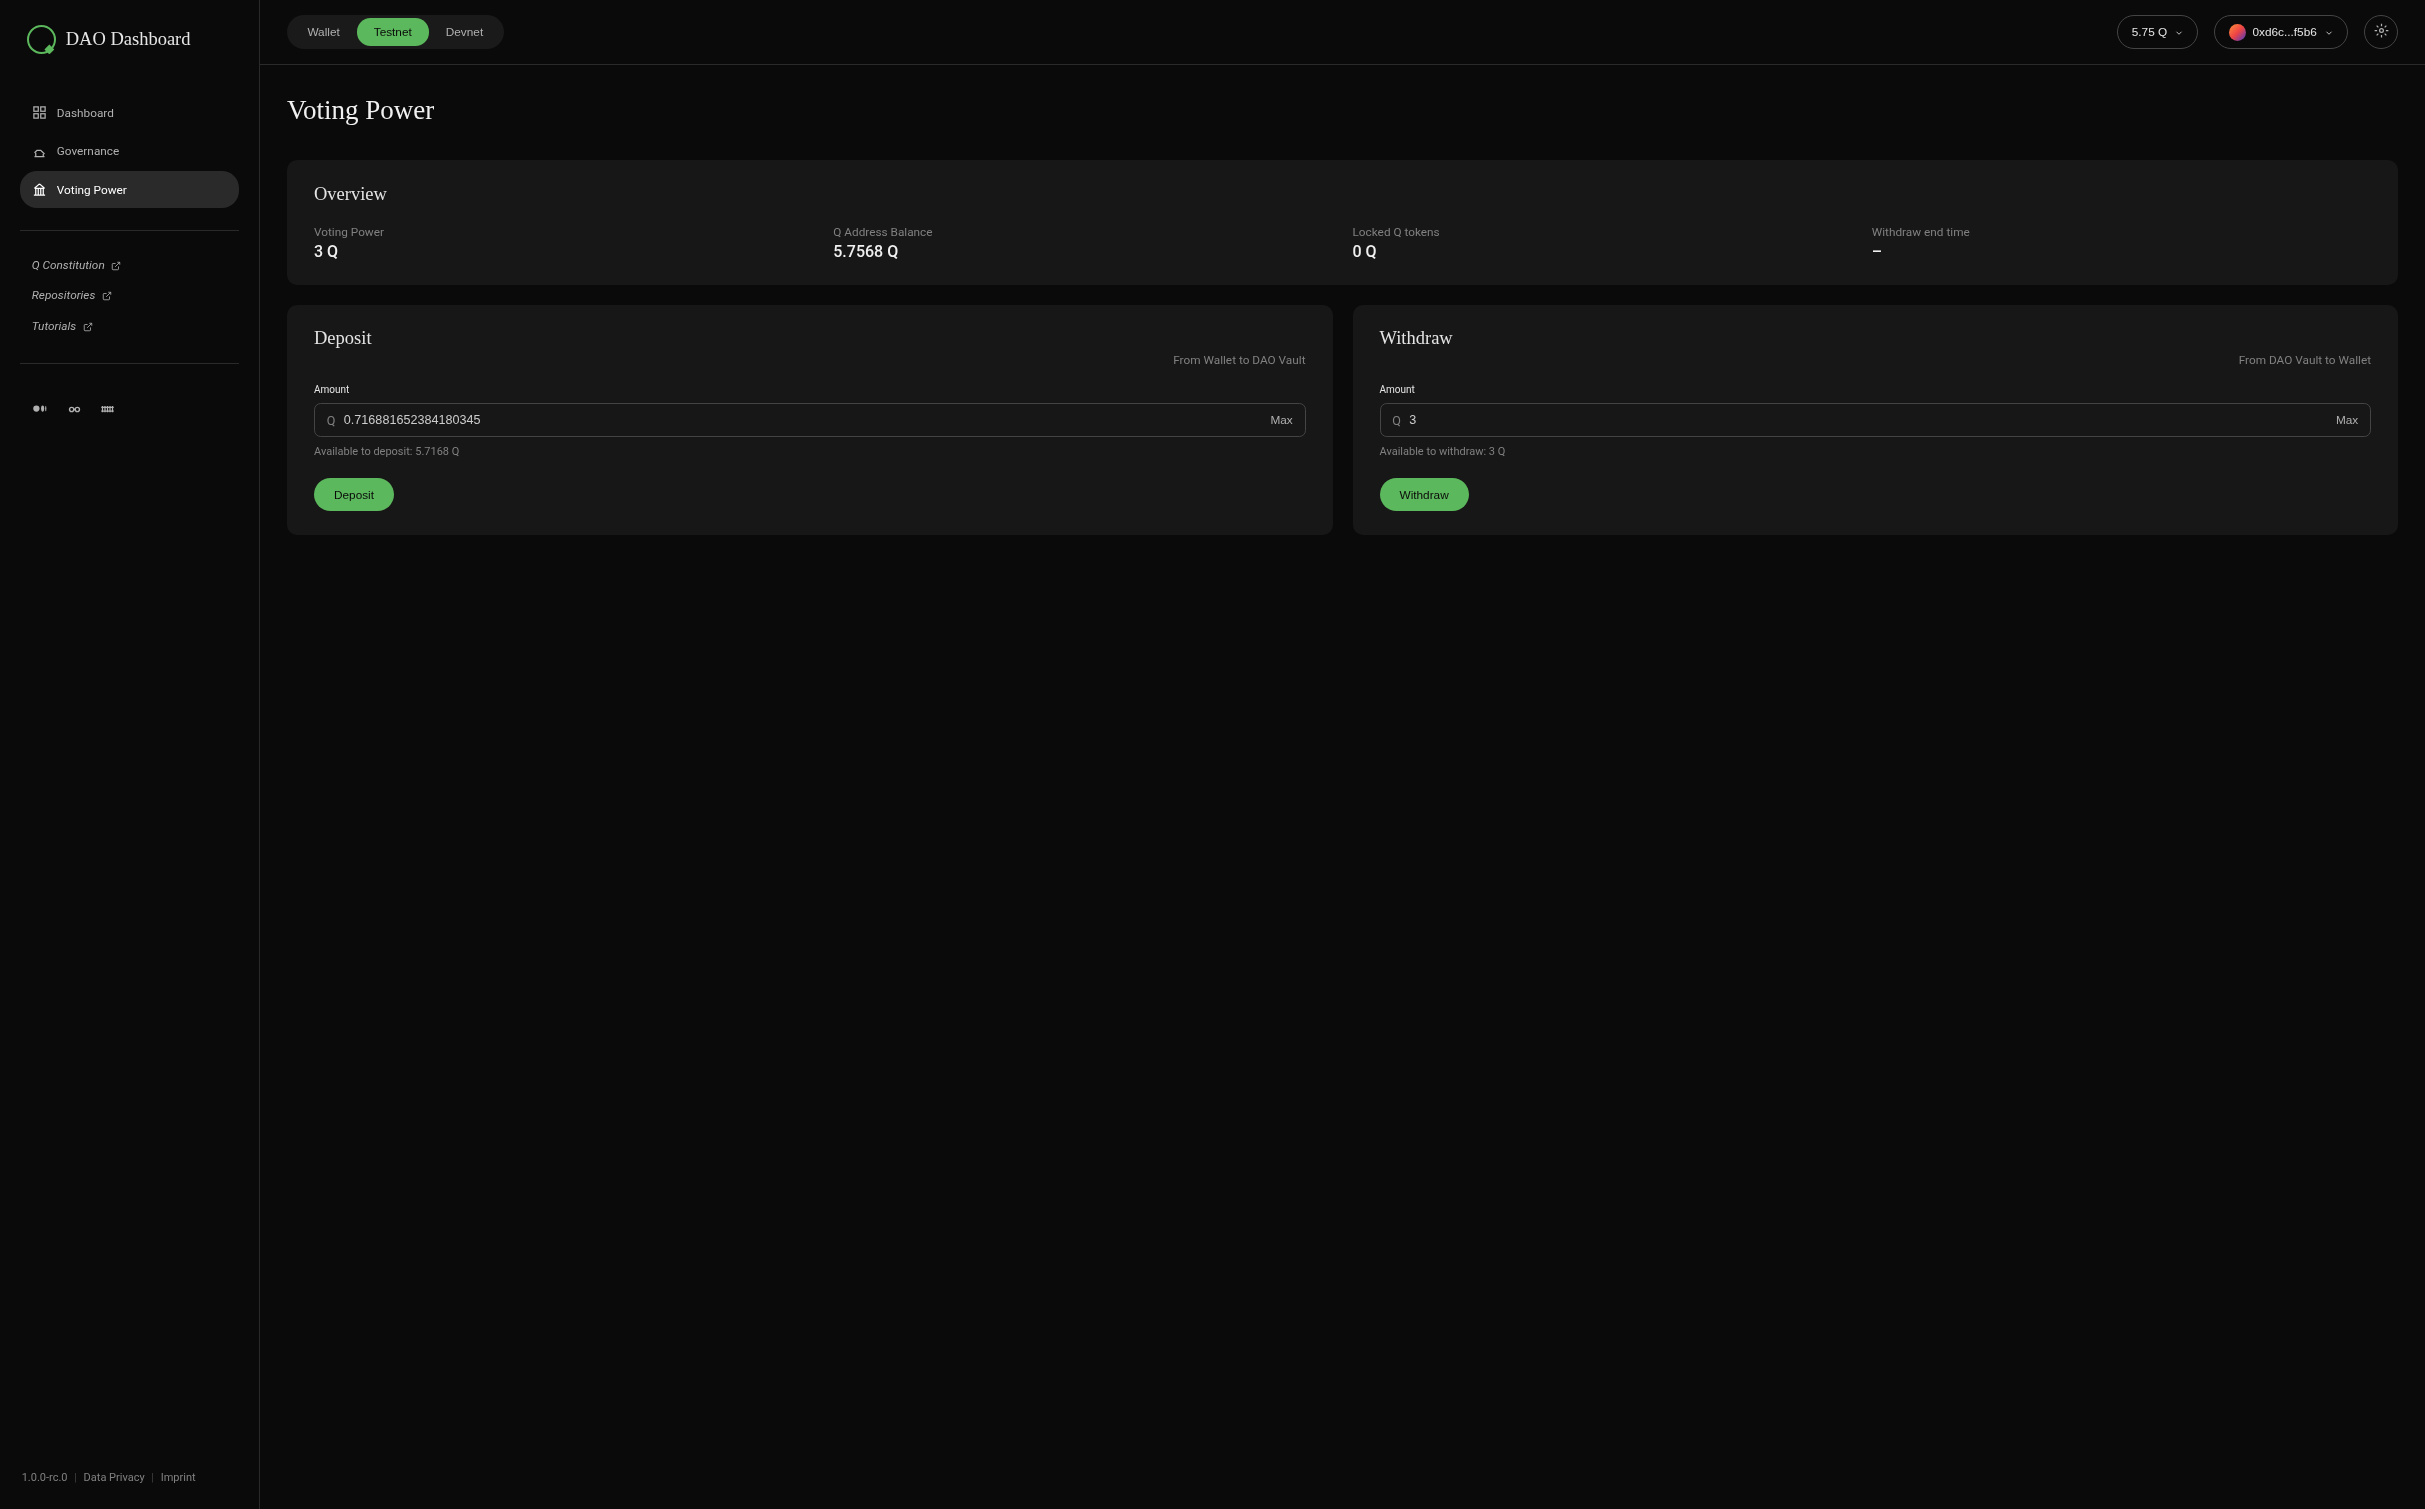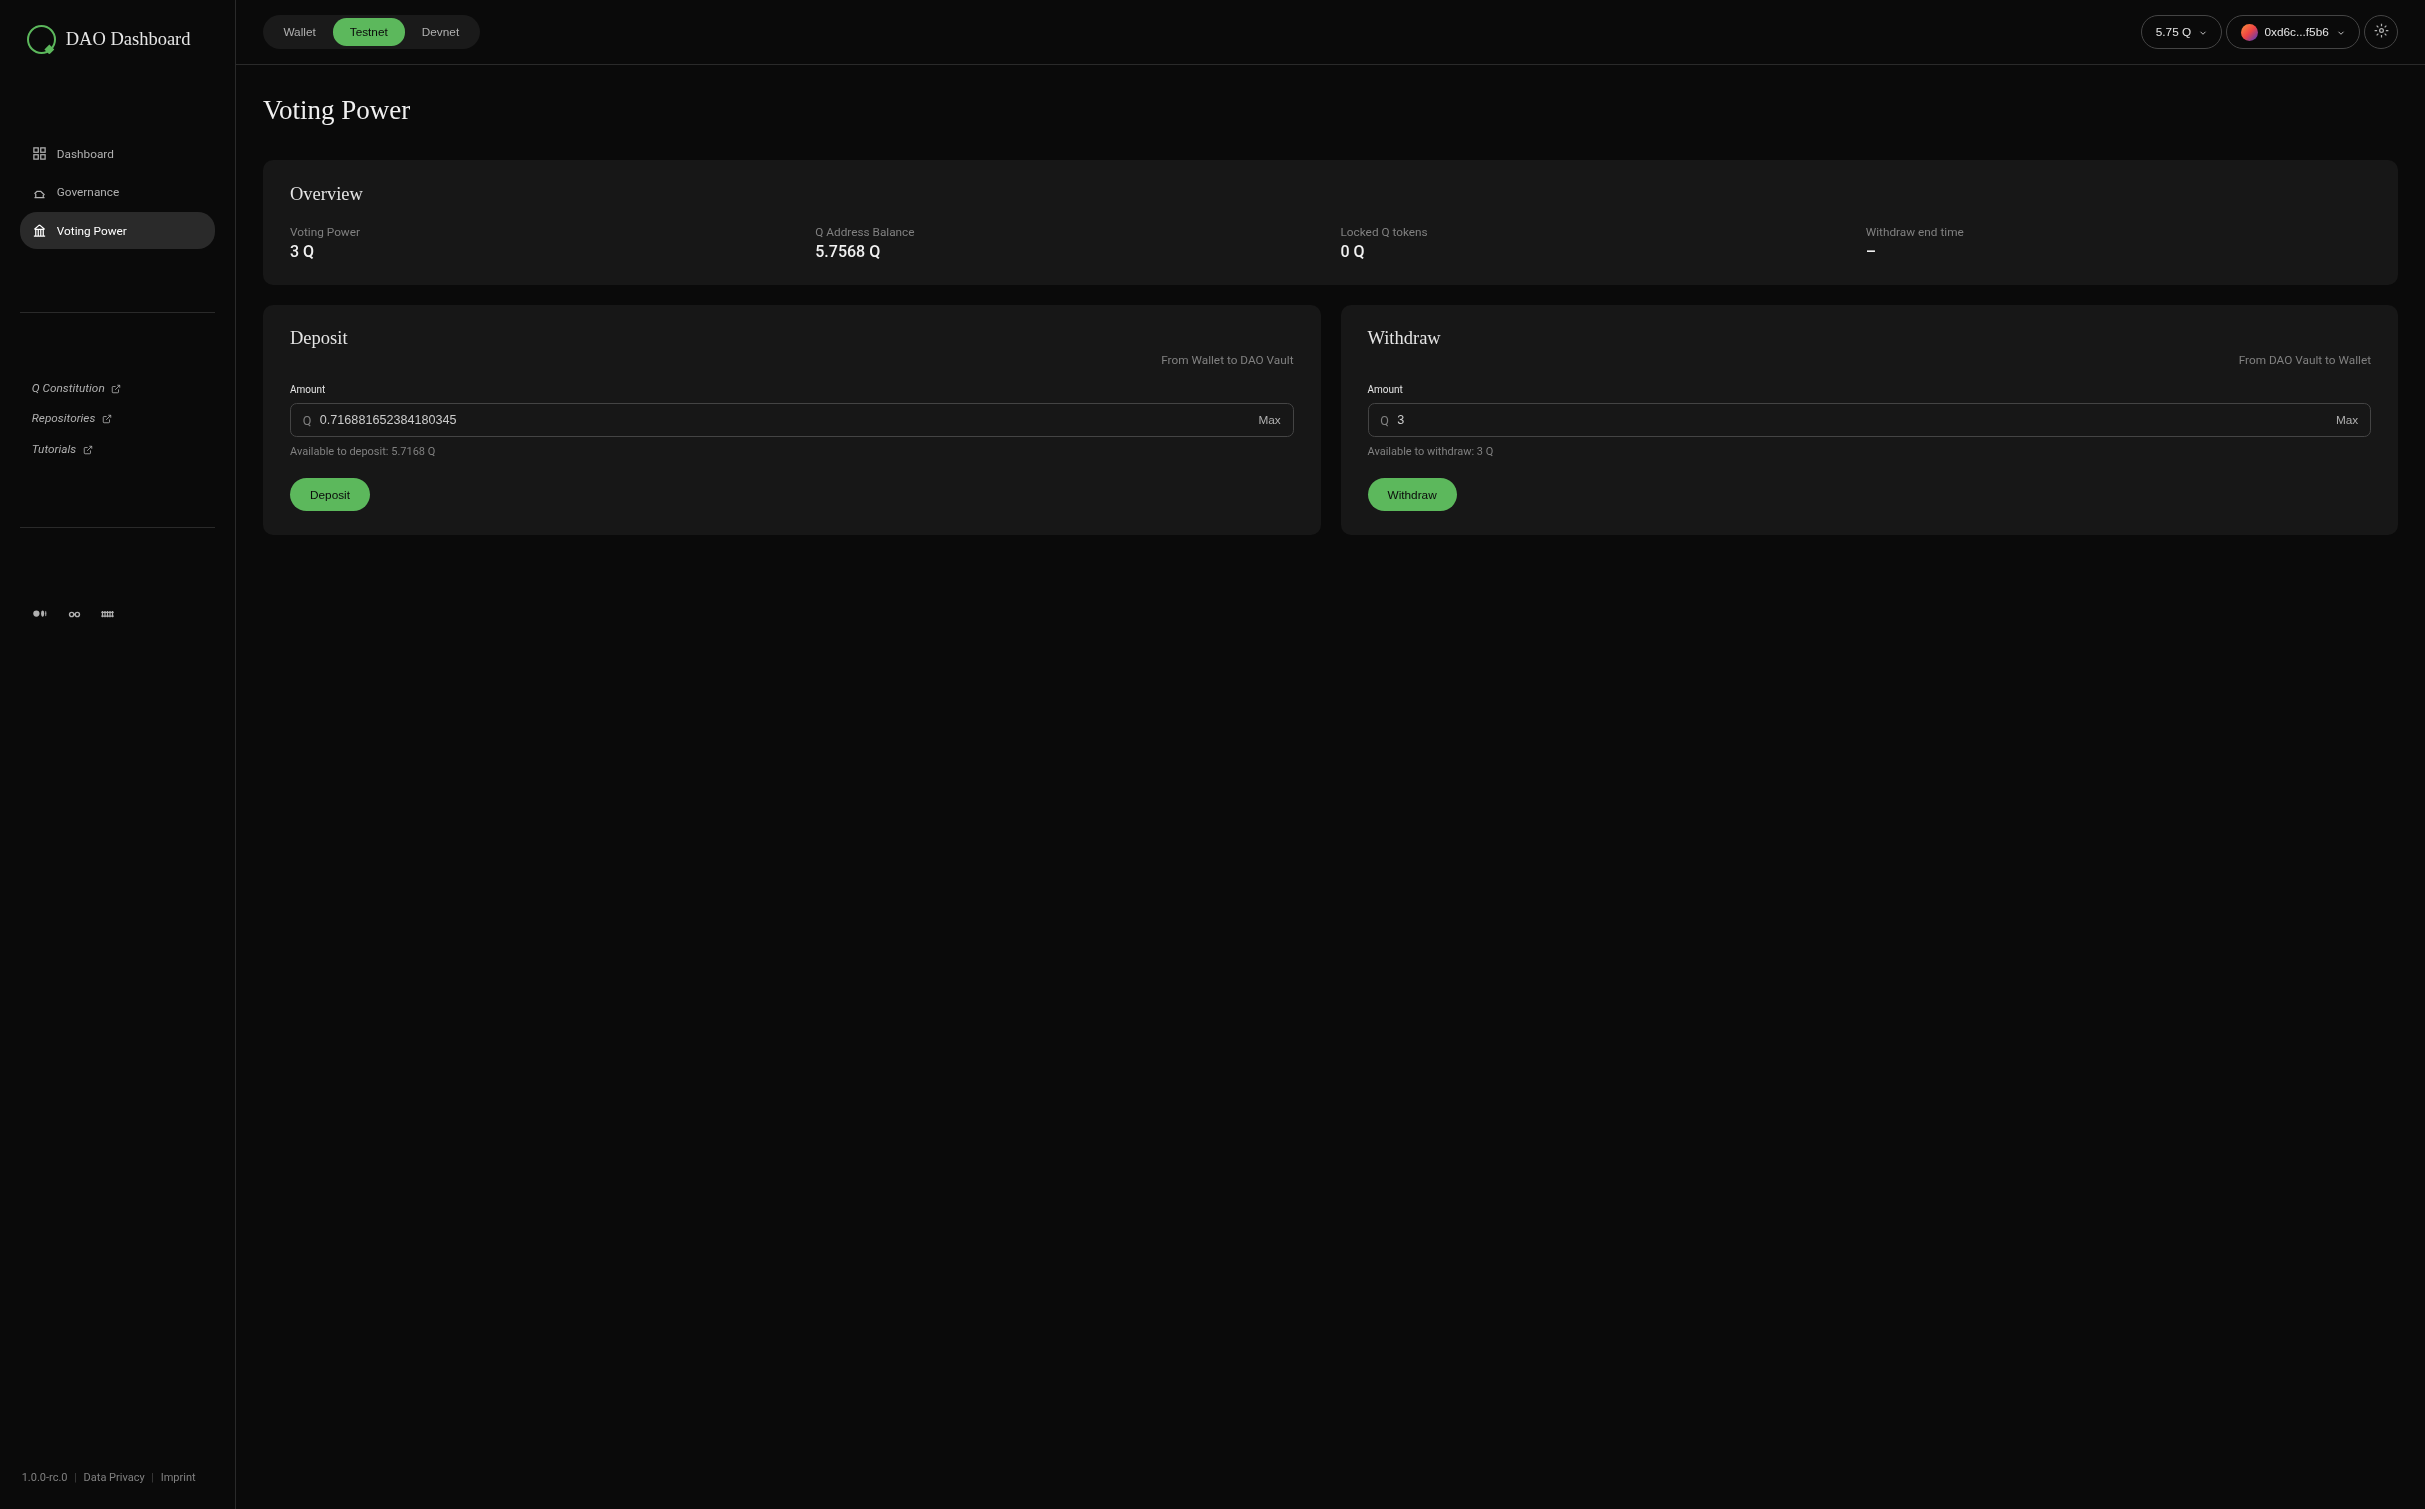--- a/index.html
+++ b/index.html
@@ -12,27 +12,26 @@
       background: #0a0a0a;
       color: #e5e5e5;
       height: 100vh;
       overflow: hidden;
     }
     .app {
       display: flex;
       height: 100vh;
     }
     .sidebar {
-      width: 236px;
+      width: 260px;
       background: #0a0a0a;
       border-right: 0.8px solid #2a2a2a;
       display: flex;
       flex-direction: column;
       padding: 25px 20px;
-      gap: 41px;
     }
     .logo {
       display: flex;
       align-items: center;
       gap: 10px;
       margin-bottom: 40px;
       padding: 0 6.7px;
     }
     .logo-icon {
       width: 29px;
@@ -159,21 +158,21 @@
       border-radius: 13.5px;
       cursor: pointer;
     }
     .network-btn.active {
       background: #5cb85c;
       color: #0a0a0a;
     }
     .header-right {
       margin-left: auto;
       display: flex;
-      gap: 4px;
+      gap: 16px;
     }
     .header-pill {
       display: flex;
       align-items: center;
       gap: 6.7px;
       padding: 7.6px 13.5px;
       border: 0.8px solid #444;
       border-radius: 17px;
       background: transparent;
       color: #e5e5e5;

